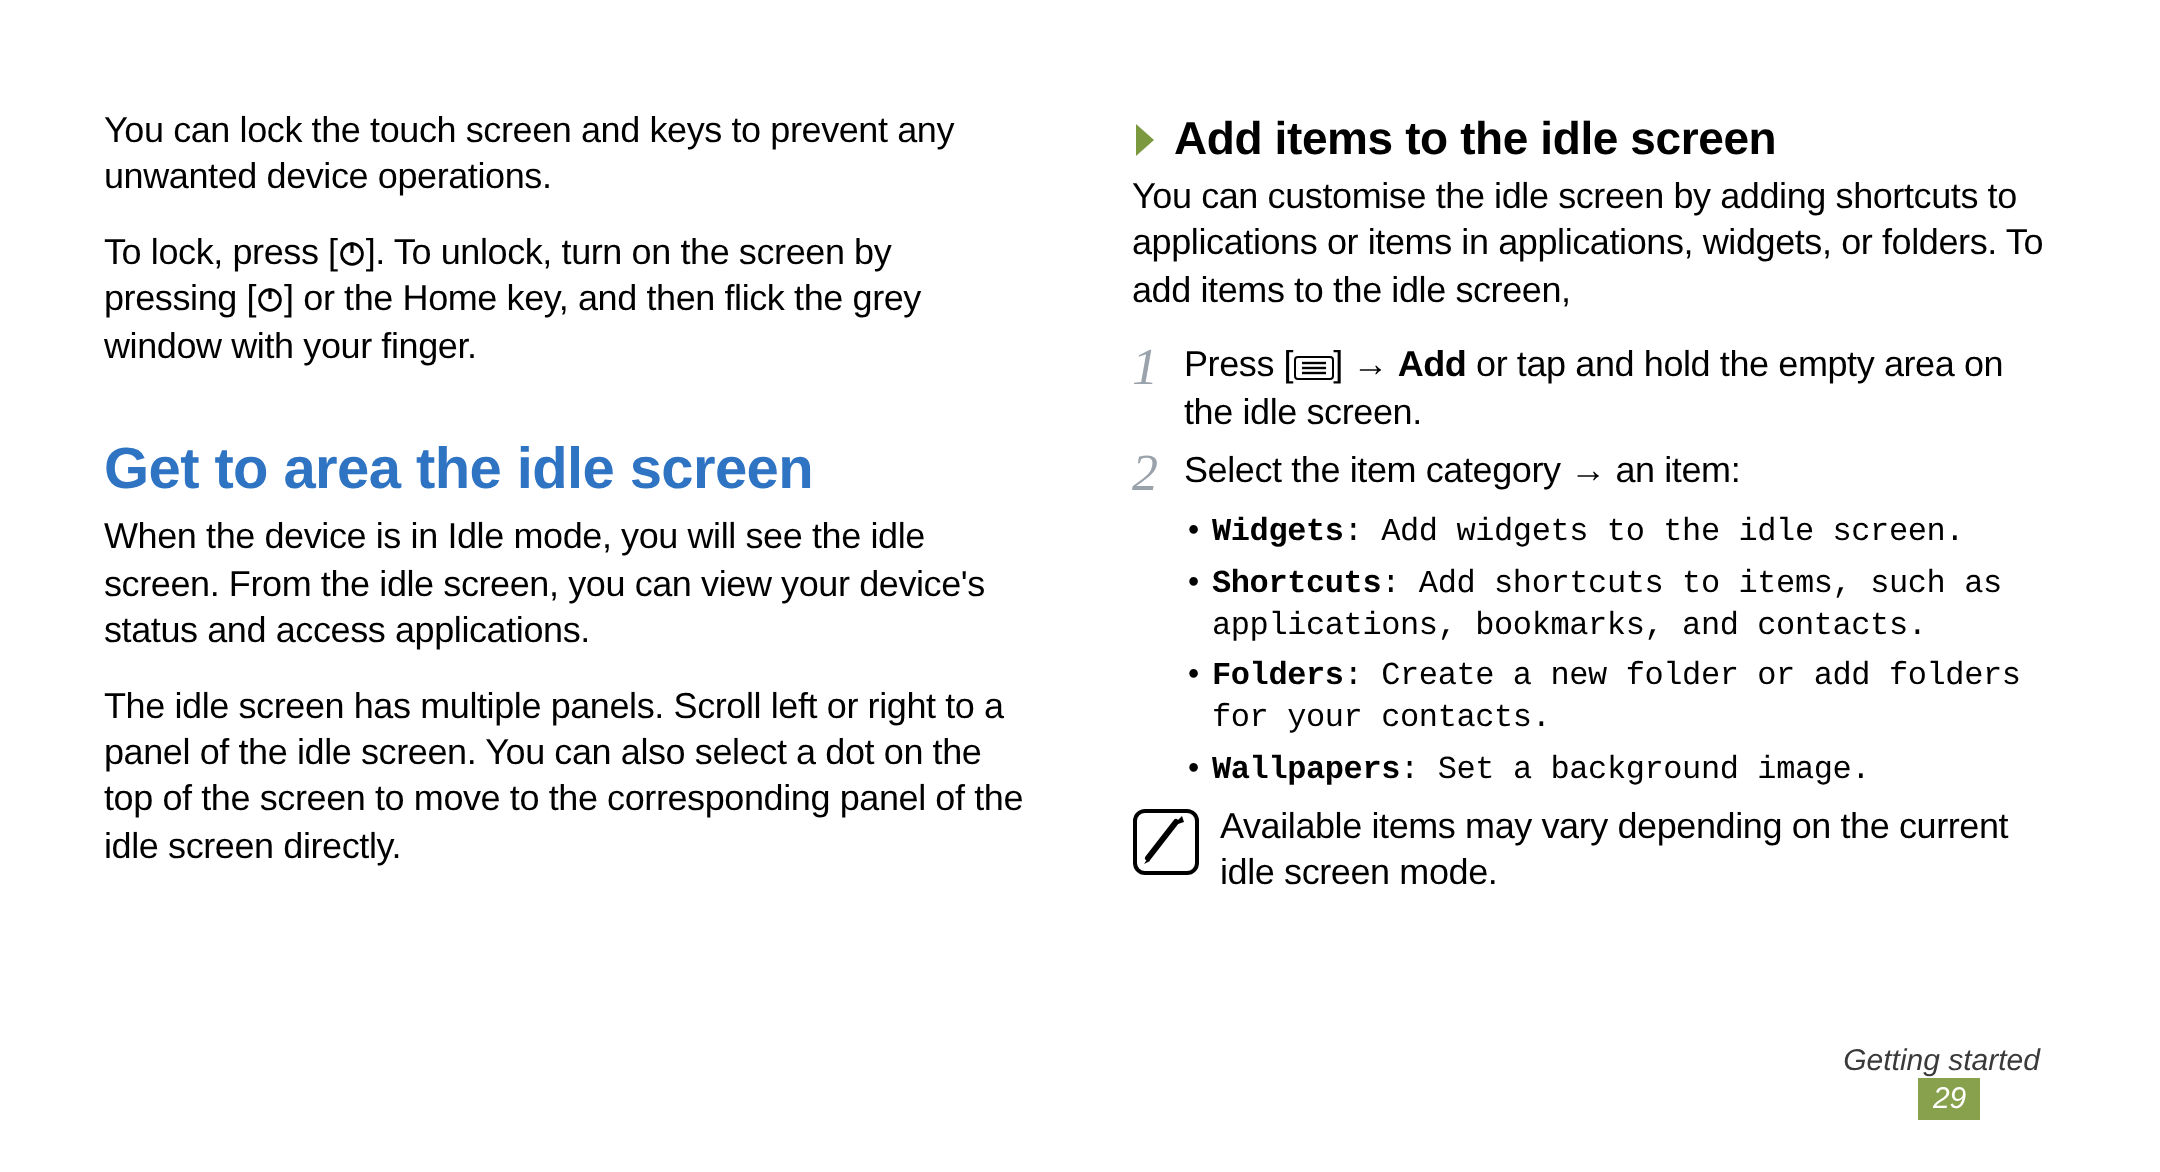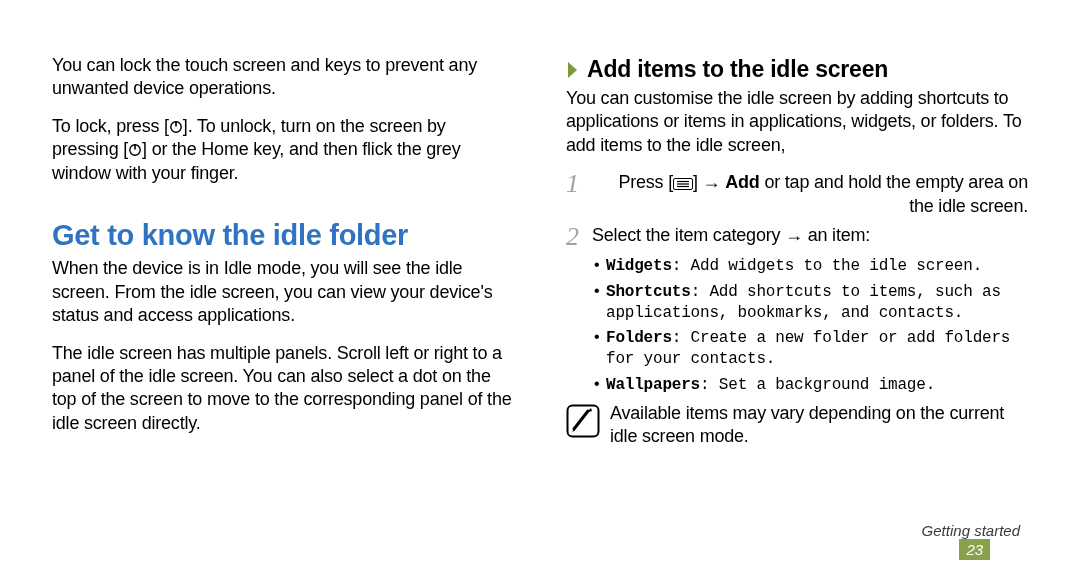--- a/index.html
+++ b/index.html
@@ -70,21 +70,20 @@
     color: #9aa2ab;
     width: 26px;
     flex: 0 0 26px;
     line-height: 1;
     padding-top: 0px;
   }
   .step-body {
     font-size: 18px;
     line-height: 1.30;
     letter-spacing: -0.2px;
-    text-align: right;
   }
 
   ul.bullets {
     list-style: none;
     padding: 0 0 0 26px;
     margin: 2px 0 6px 0;
   }
   ul.bullets li {
     position: relative;
     font-size: 16px;
@@ -159,21 +158,21 @@
     <p class="body">
       <span>To lock, press [</span><span class="inline-icon"><svg width="14" height="14" viewBox="0 0 14 14">
             <circle cx="7" cy="7" r="5.2" fill="none" stroke="#000" stroke-width="1.4"></circle>
             <line x1="7" y1="1.3" x2="7" y2="6.5" stroke="#000" stroke-width="1.6"></line>
           </svg></span><span>]. To unlock, turn on the screen by pressing [</span><span class="inline-icon"><svg width="14" height="14" viewBox="0 0 14 14">
             <circle cx="7" cy="7" r="5.2" fill="none" stroke="#000" stroke-width="1.4"></circle>
             <line x1="7" y1="1.3" x2="7" y2="6.5" stroke="#000" stroke-width="1.6"></line>
           </svg></span><span>] or the Home key, and then flick the grey window with your finger.</span>
     </p>
 
-    <h1 class="blue mt">Get to know the idle folder</h1>
+    <h1 class="blue mt">Get to area the idle screen</h1>
     <p class="body">When the device is in Idle mode, you will see the idle screen. From the idle screen, you can view your device's status and access applications.</p>
     <p class="body">The idle screen has multiple panels. Scroll left or right to a panel of the idle screen. You can also select a dot on the top of the screen to move to the corresponding panel of the idle screen directly.</p>
   </div>
 
   <div class="col col-right">
     <div class="sub-heading">
       <span class="chev">
         <svg width="15" height="20" viewBox="0 0 15 20">
             <path d="M2 2 L11 10 L2 18 Z" fill="#7b9a3f"></path>
           </svg>
@@ -216,16 +215,16 @@
           <path d="M8 25 L6 28 L9 26.5 Z" fill="#000"></path>
           <path d="M22 7 L25 4 L26 7 L23 8 Z" fill="#000"></path>
         </svg>
       </span>
       <div class="note-text">Available items may vary depending on the current idle screen mode.</div>
     </div>
   </div>
 
   <div class="footer">
     <span class="chapter">Getting started</span>
-    <span class="pagebox">23</span>
+    <span class="pagebox">29</span>
   </div>
 
 </div>
 
 </body></html>

